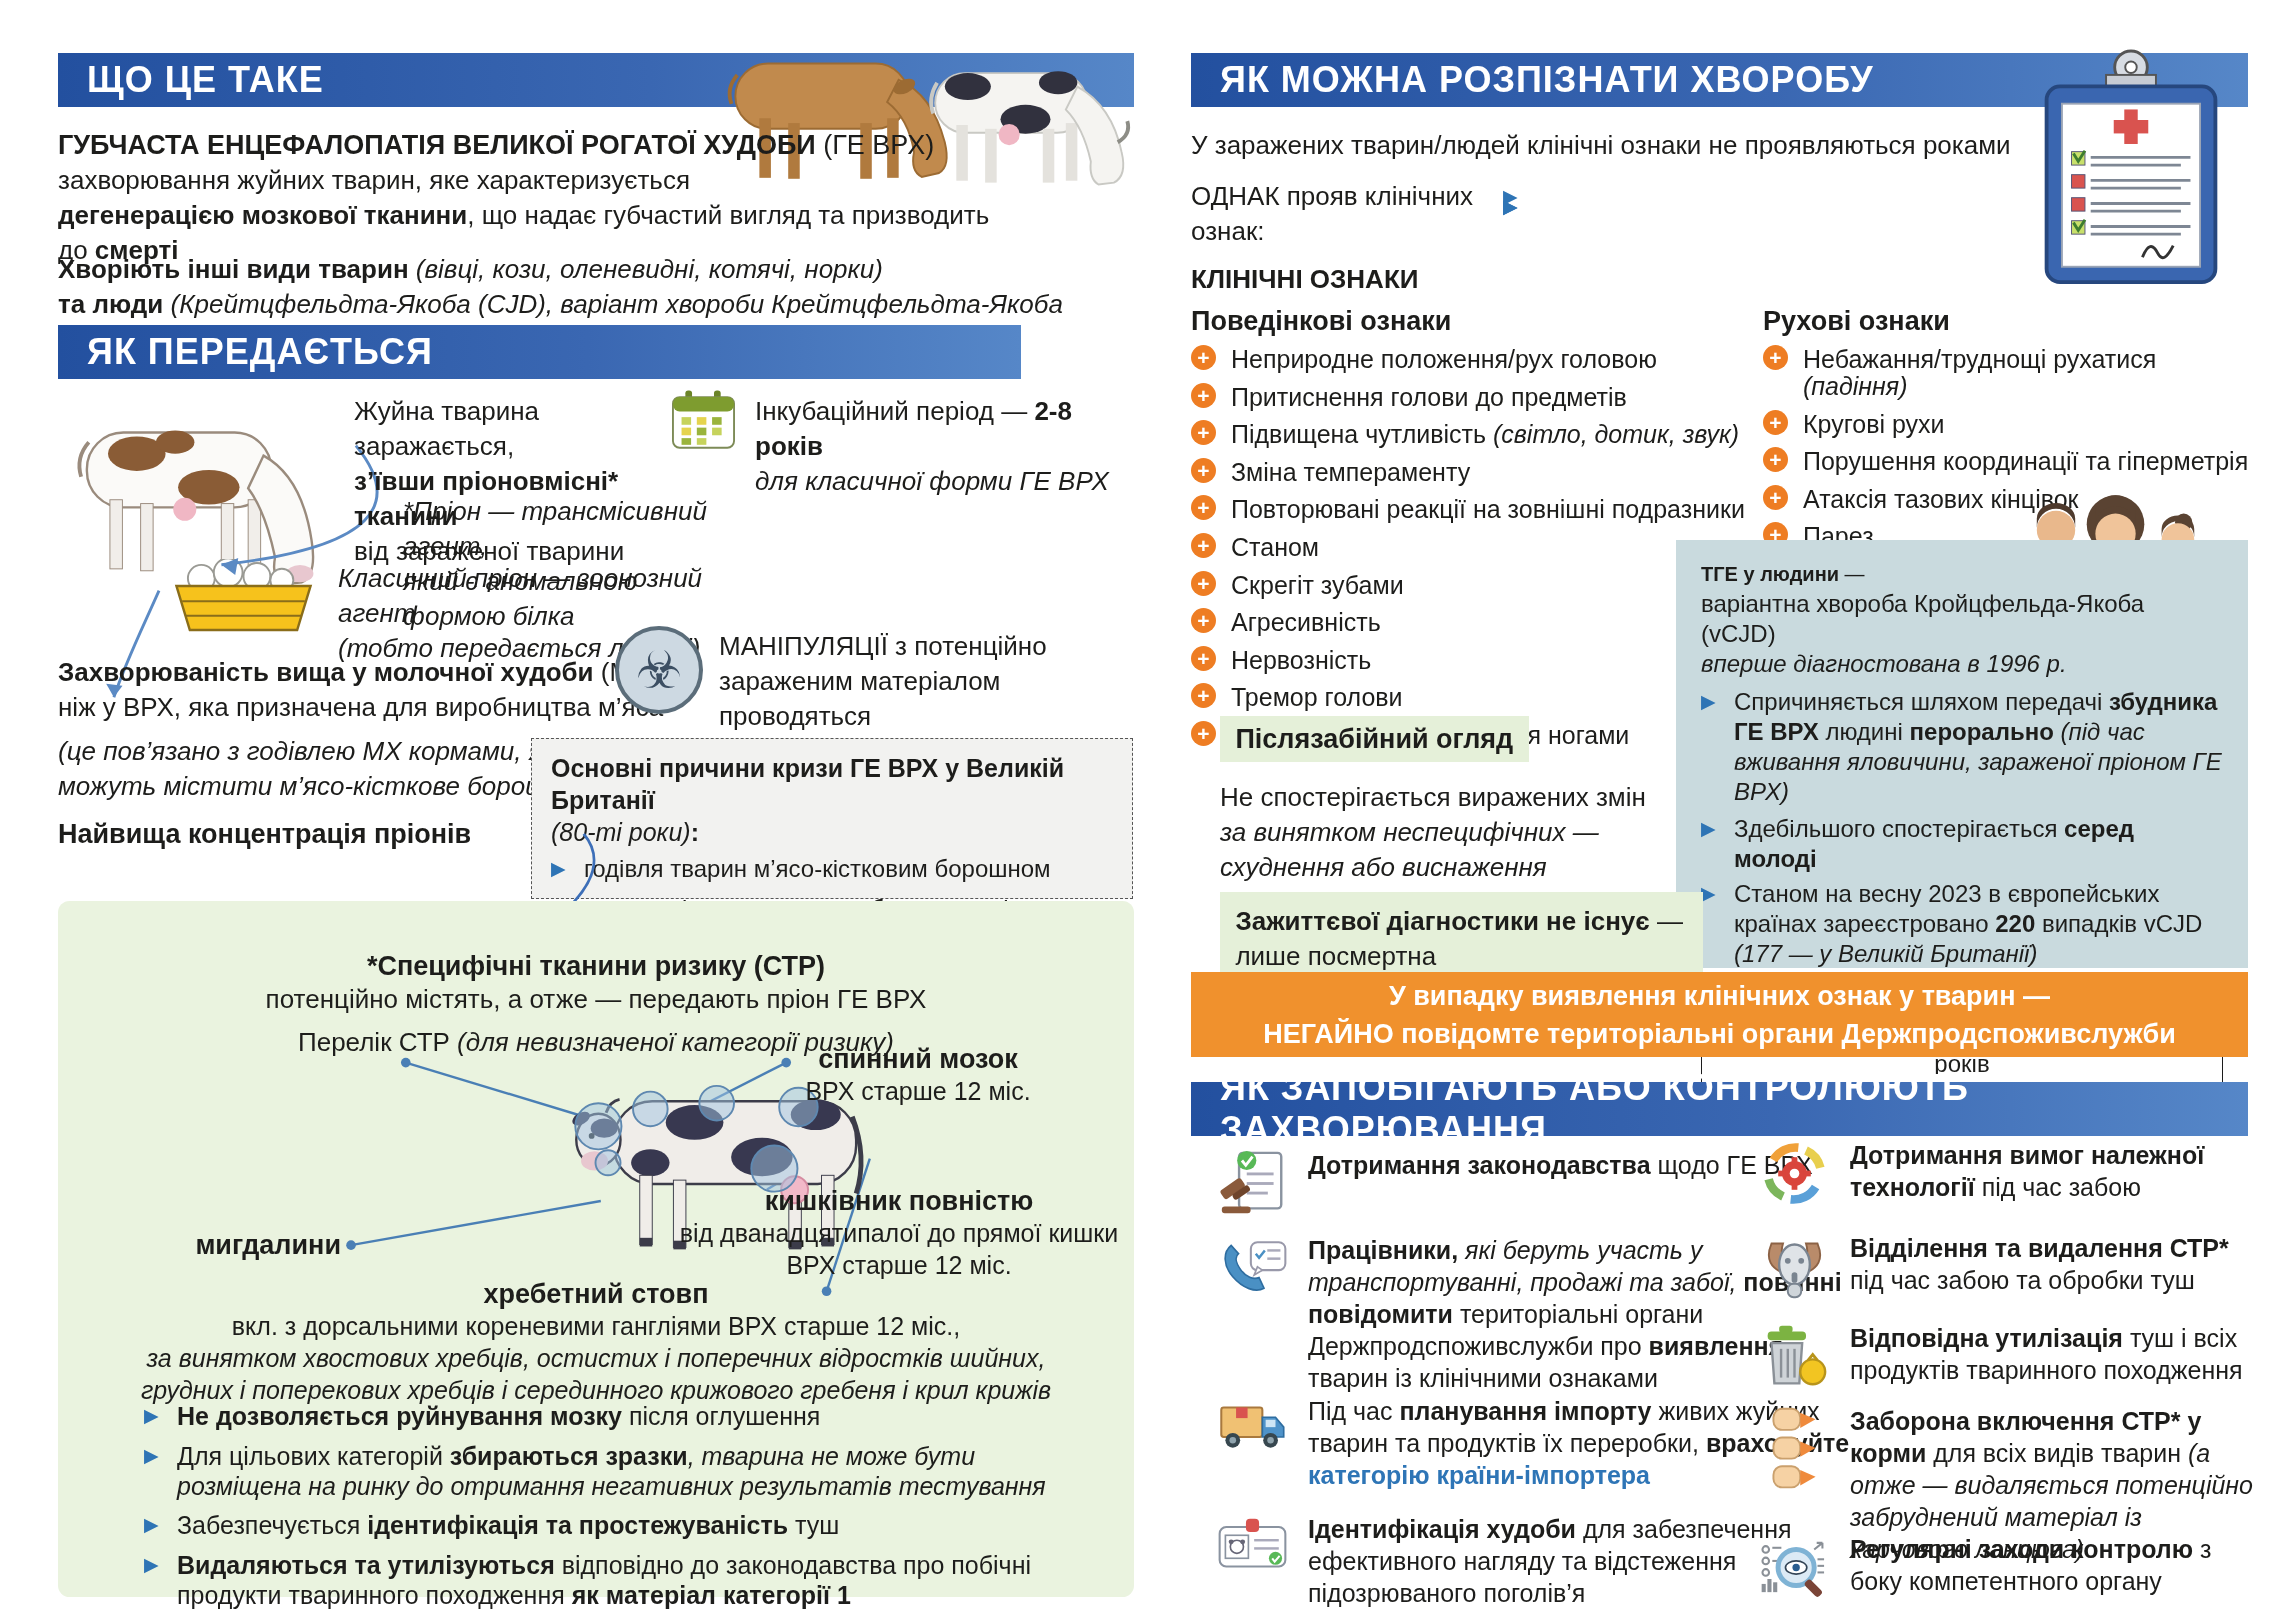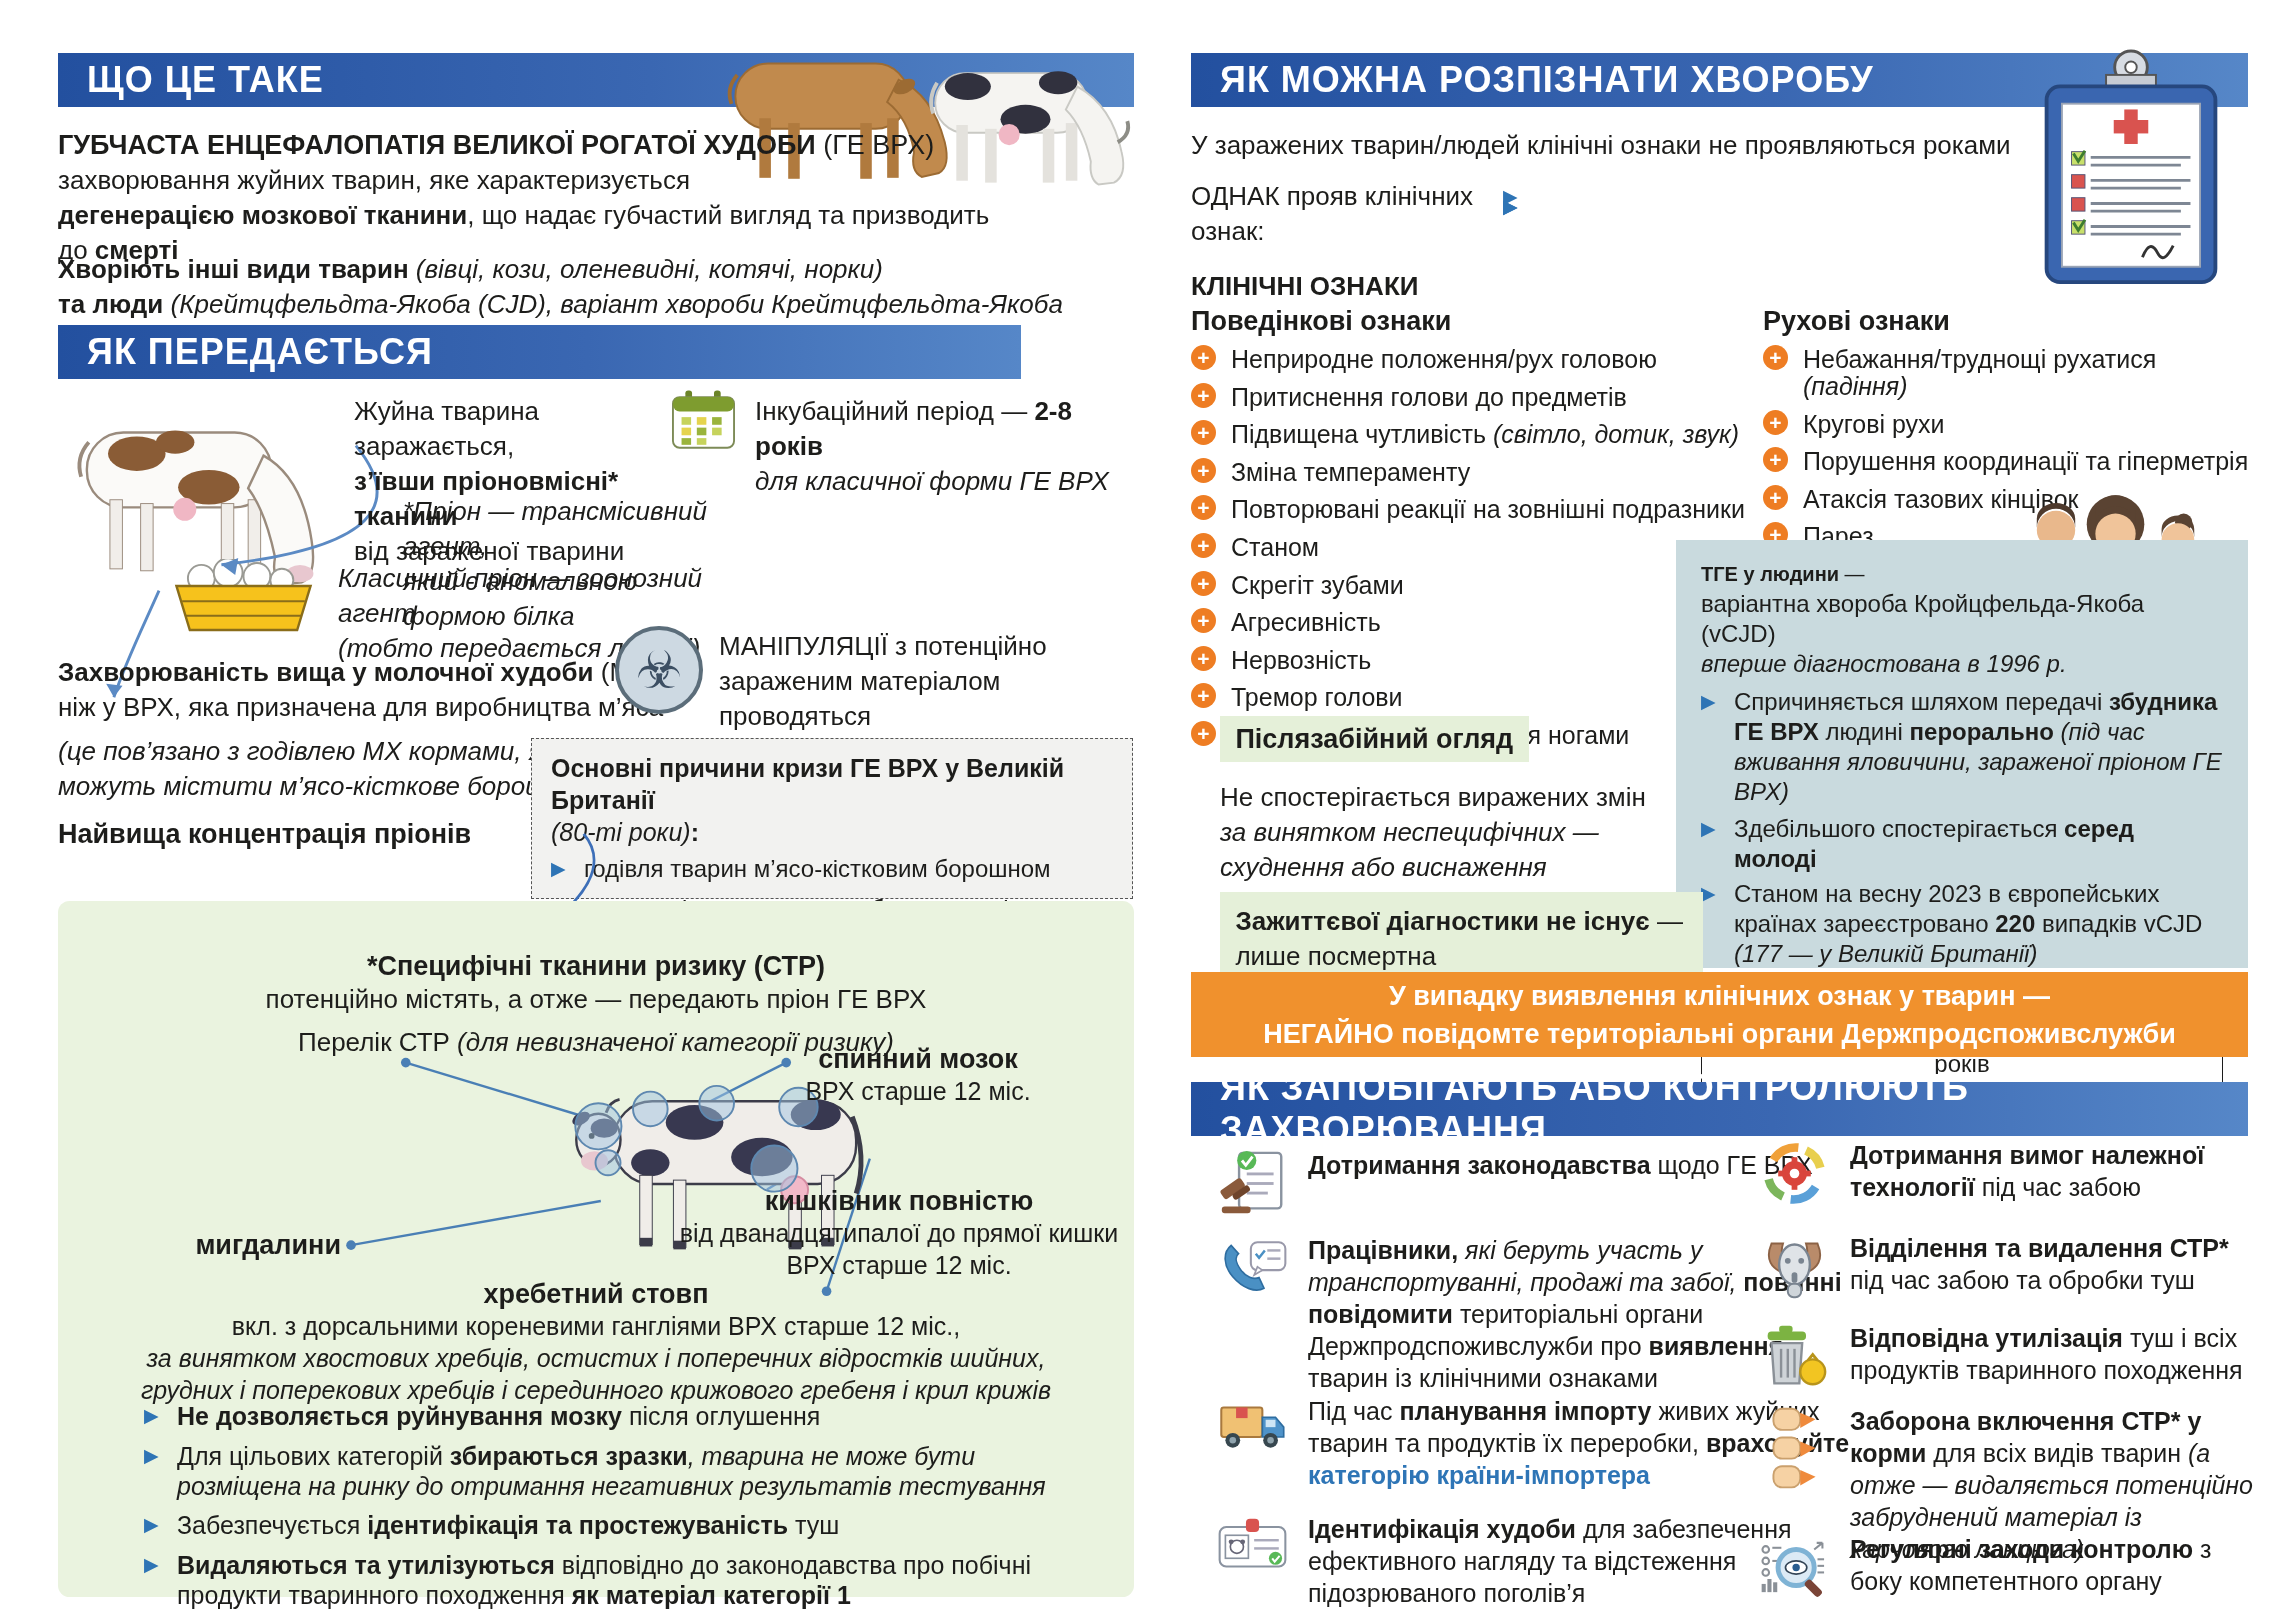--- a/index.html
+++ b/index.html
@@ -313,21 +313,21 @@
 
   <div class="abs txt" style="left:1191px;top:128px;width:845px;">У заражених тварин/людей клінічні ознаки не проявляються роками</div>
   <div class="abs txt" style="left:1191px;top:179px;width:317px;">ОДНАК прояв клінічних ознак:</div>
 
   <ul class="tri abs txt" style="left:1503px;top:179px;width:538px;">
     <li></li>
     <li></li>
     <li></li>
   </ul>
 
-  <div class="abs b" style="left:1191px;top:271px;font-size:26px;">КЛІНІЧНІ ОЗНАКИ</div>
+  <div class="abs b" style="left:1191px;top:264px;font-size:26px;">КЛІНІЧНІ ОЗНАКИ</div>
 
   <div class="abs b" style="left:1191px;top:306px;font-size:27px;">Поведінкові ознаки</div>
   <ul class="plus abs" style="left:1191px;top:346px;width:562px;">
     <li><span>Неприродне положення/рух головою</span></li>
     <li><span>Притиснення голови до предметів</span></li>
     <li><span>Підвищена чутливість </span><span class="i">(світло, дотик, звук)</span></li>
     <li><span>Зміна темпераменту</span></li>
     <li><span>Повторювані реакції на зовнішні подразники</span></li>
     <li><span>Станом</span></li>
     <li><span>Скрегіт зубами</span></li>

